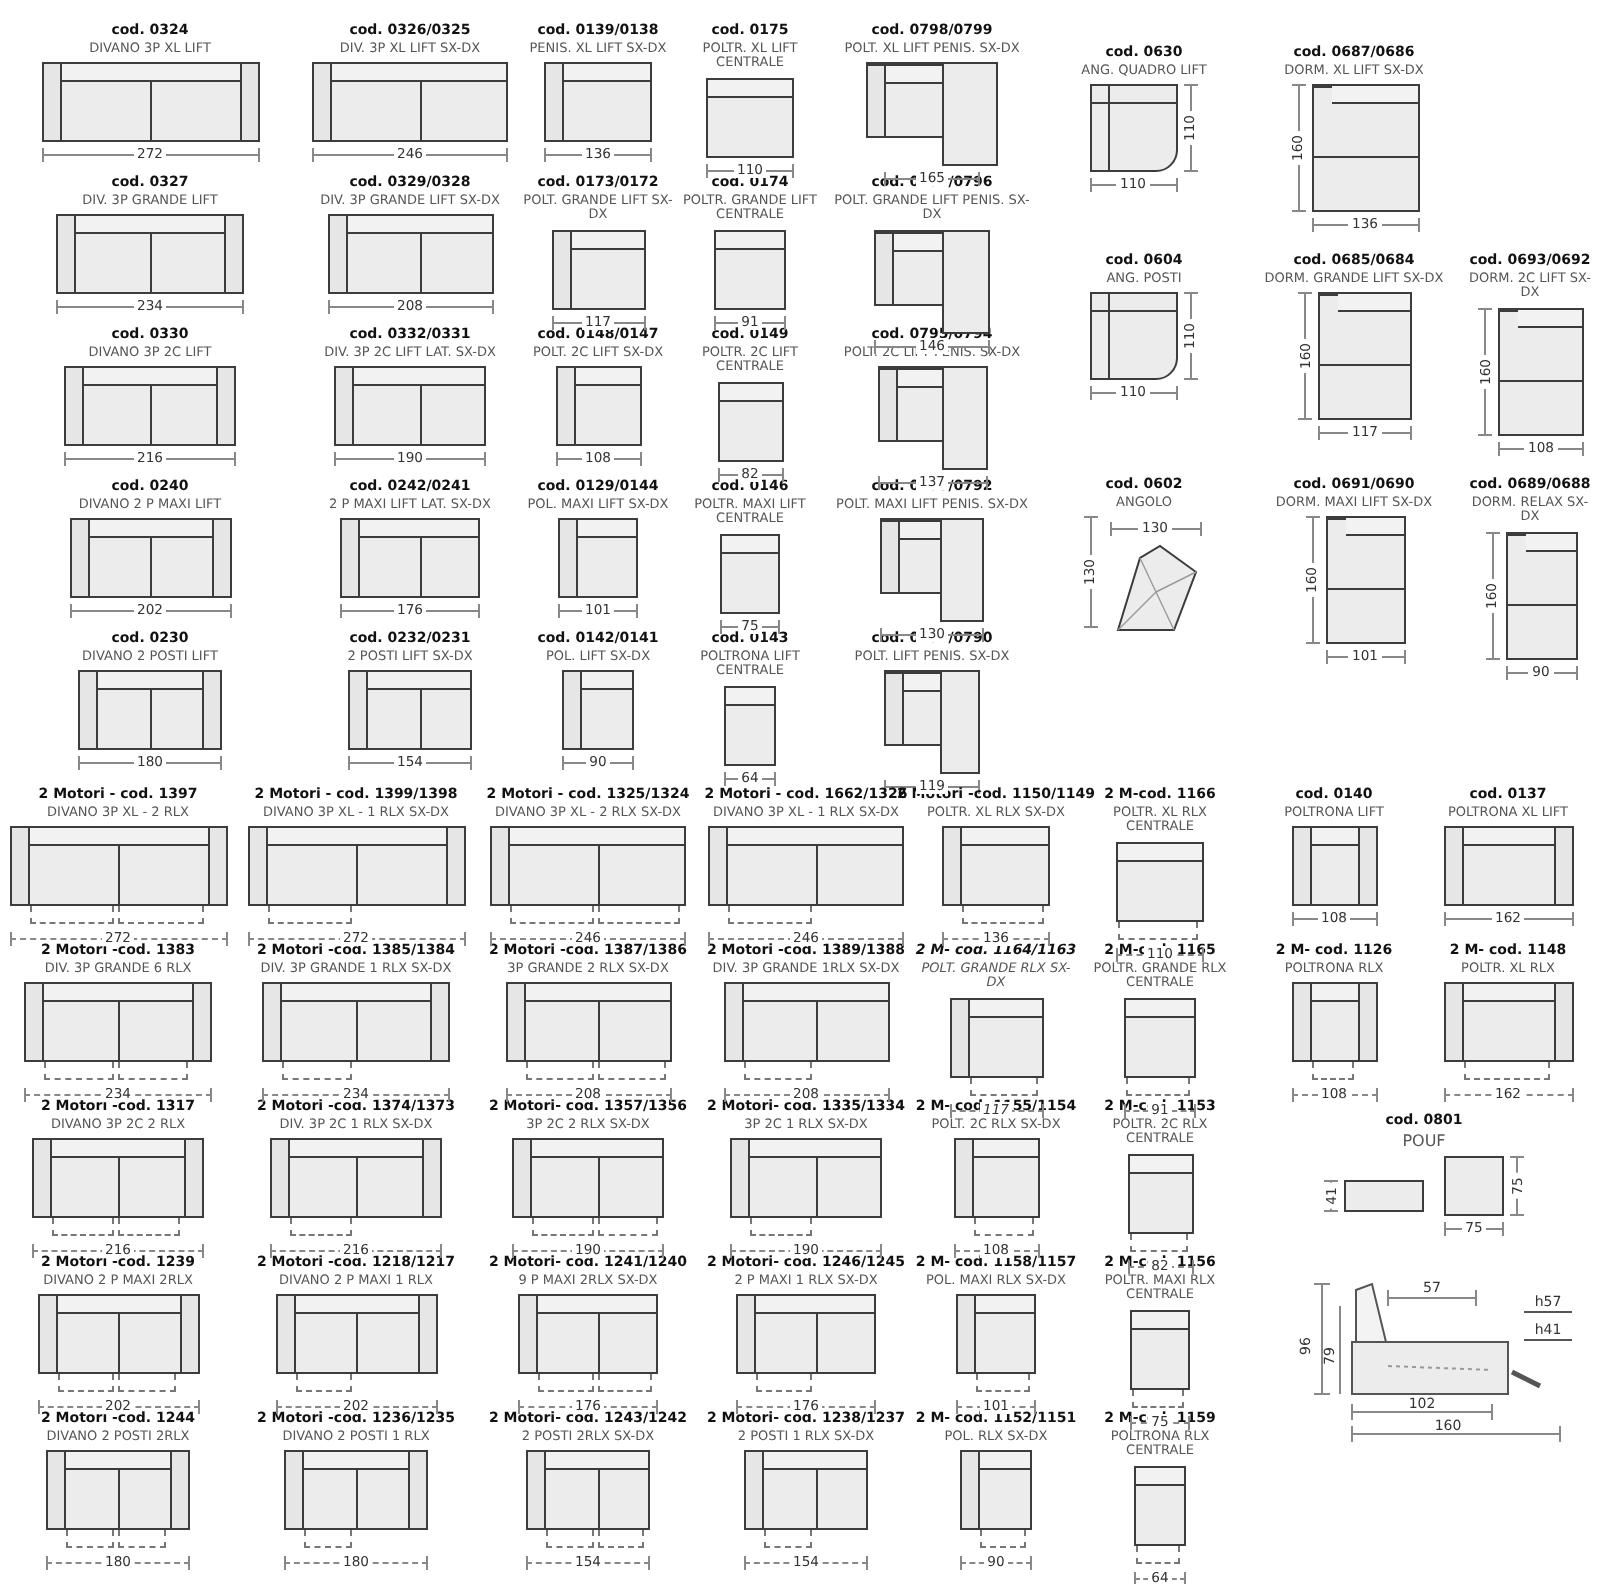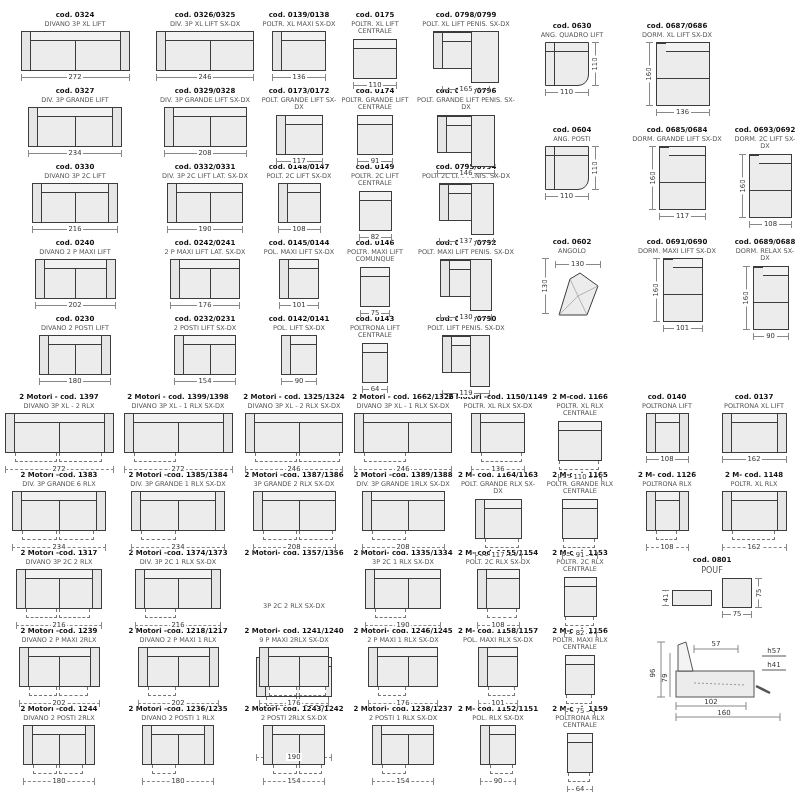--- a/index.html
+++ b/index.html
@@ -76,21 +76,21 @@
               <div class="band" style="left: 9px; right: 0px;"></div>
               <div class="seatarea" style="left: 9px; right: 0px;">
                 <div class="divider" style="left: 50%;"></div>
               </div>
             </div>
           </div>
           <div class="dim" style="width: 98px;"><i class="dline"></i><i class="tick tl"></i><i class="tick tr"></i><span class="num">246</span></div>
         </div>
         <div class="cell" style="width: 78px; flex: 0 0 78px;">
           <div class="code">cod. 0139/0138</div>
-          <div class="name">POLTR. XL MAXI SX-DX</div>
+          <div class="name">PENIS. XL LIFT SX-DX</div>
           <div class="diagwrap" style="width: 54px; height: 40px;">
             <div class="diag" style="width: 54px; height: 40px;">
               <div class="arm left"></div>
               <div class="band" style="left: 9px; right: 0px;"></div>
               <div class="seatarea" style="left: 9px; right: 0px;"></div>
             </div>
           </div>
           <div class="dim" style="width: 54px;"><i class="dline"></i><i class="tick tl"></i><i class="tick tr"></i><span class="num">136</span></div>
         </div>
         <div class="cell" style="width: 74px; flex: 0 0 74px;">
@@ -276,34 +276,34 @@
               <div class="arm left"></div>
               <div class="band" style="left: 9px; right: 0px;"></div>
               <div class="seatarea" style="left: 9px; right: 0px;">
                 <div class="divider" style="left: 50%;"></div>
               </div>
             </div>
           </div>
           <div class="dim" style="width: 70px;"><i class="dline"></i><i class="tick tl"></i><i class="tick tr"></i><span class="num">176</span></div>
         </div>
         <div class="cell" style="width: 78px; flex: 0 0 78px;">
-          <div class="code">cod. 0145/0144</div>
+          <div class="code">cod. 0129/0144</div>
           <div class="name">POL. MAXI LIFT SX-DX</div>
           <div class="diagwrap" style="width: 40px; height: 40px;">
             <div class="diag" style="width: 40px; height: 40px;">
               <div class="arm left"></div>
               <div class="band" style="left: 9px; right: 0px;"></div>
               <div class="seatarea" style="left: 9px; right: 0px;"></div>
             </div>
           </div>
           <div class="dim" style="width: 40px;"><i class="dline"></i><i class="tick tl"></i><i class="tick tr"></i><span class="num">101</span></div>
         </div>
         <div class="cell" style="width: 74px; flex: 0 0 74px;">
           <div class="code">cod. 0146</div>
-          <div class="name">POLTR. MAXI LIFT COMUNQUE</div>
+          <div class="name">POLTR. MAXI LIFT CENTRALE</div>
           <div class="diagwrap" style="width: 30px; height: 40px;">
             <div class="diag" style="width: 30px; height: 40px;">
               <div class="band" style="left: 0px; right: 0px;"></div>
               <div class="seatarea" style="left: 0px; right: 0px;"></div>
             </div>
           </div>
           <div class="dim" style="width: 30px;"><i class="dline"></i><i class="tick tl"></i><i class="tick tr"></i><span class="num">75</span></div>
         </div>
         <div class="cell" style="width: 108px; flex: 0 0 108px;">
           <div class="code">cod. 0793/0792</div>
@@ -706,21 +706,21 @@
               <div class="arm left"></div>
               <div class="band" style="left: 9px; right: 0px;"></div>
               <div class="seatarea" style="left: 9px; right: 0px;">
                 <div class="divider" style="left: 50%;"></div>
               </div>
             </div>
             <div class="dashedbox" style="left: 10px; width: 34px; top: 40px; height: 9px;"></div>
           </div>
           <div class="dim" style="width: 83px;"><i class="dline dsh"></i><i class="tick tl"></i><i class="tick tr"></i><span class="num">208</span></div>
         </div>
-        <div class="cell" style="width: 84px; flex: 0 0 84px;">
+        <div class="cell" style="width: 84px; flex: 0 0 84px; font-style: italic;">
           <div class="code">2 M- cod. 1164/1163</div>
           <div class="name">POLT. GRANDE RLX SX-DX</div>
           <div class="diagwrap" style="width: 47px; height: 50px;">
             <div class="diag" style="width: 47px; height: 40px;">
               <div class="arm left"></div>
               <div class="band" style="left: 9px; right: 0px;"></div>
               <div class="seatarea" style="left: 9px; right: 0px;"></div>
             </div>
             <div class="dashedbox" style="left: 10px; width: 34px; top: 40px; height: 9px;"></div>
           </div>
@@ -766,21 +766,21 @@
               <div class="arm right"></div>
               <div class="band" style="left: 9px; right: 9px;"></div>
               <div class="seatarea" style="left: 9px; right: 9px;">
                 <div class="divider" style="left: 50%;"></div>
               </div>
             </div>
             <div class="dashedbox" style="left: 10px; width: 31px; top: 40px; height: 9px;"></div>
           </div>
           <div class="dim" style="width: 86px;"><i class="dline dsh"></i><i class="tick tl"></i><i class="tick tr"></i><span class="num">216</span></div>
         </div>
-        <div class="cell" style="width: 112px; flex: 0 0 112px; gap: 44px;">
+        <div class="cell" style="width: 112px; flex: 0 0 112px;">
           <div class="code">2 Motori- cod. 1357/1356</div>
           <div class="name">3P 2C 2 RLX SX-DX</div>
           <div class="diagwrap" style="width: 76px; height: 50px;">
             <div class="diag" style="width: 76px; height: 40px;">
               <div class="arm left"></div>
               <div class="band" style="left: 9px; right: 0px;"></div>
               <div class="seatarea" style="left: 9px; right: 0px;">
                 <div class="divider" style="left: 50%;"></div>
               </div>
             </div>

